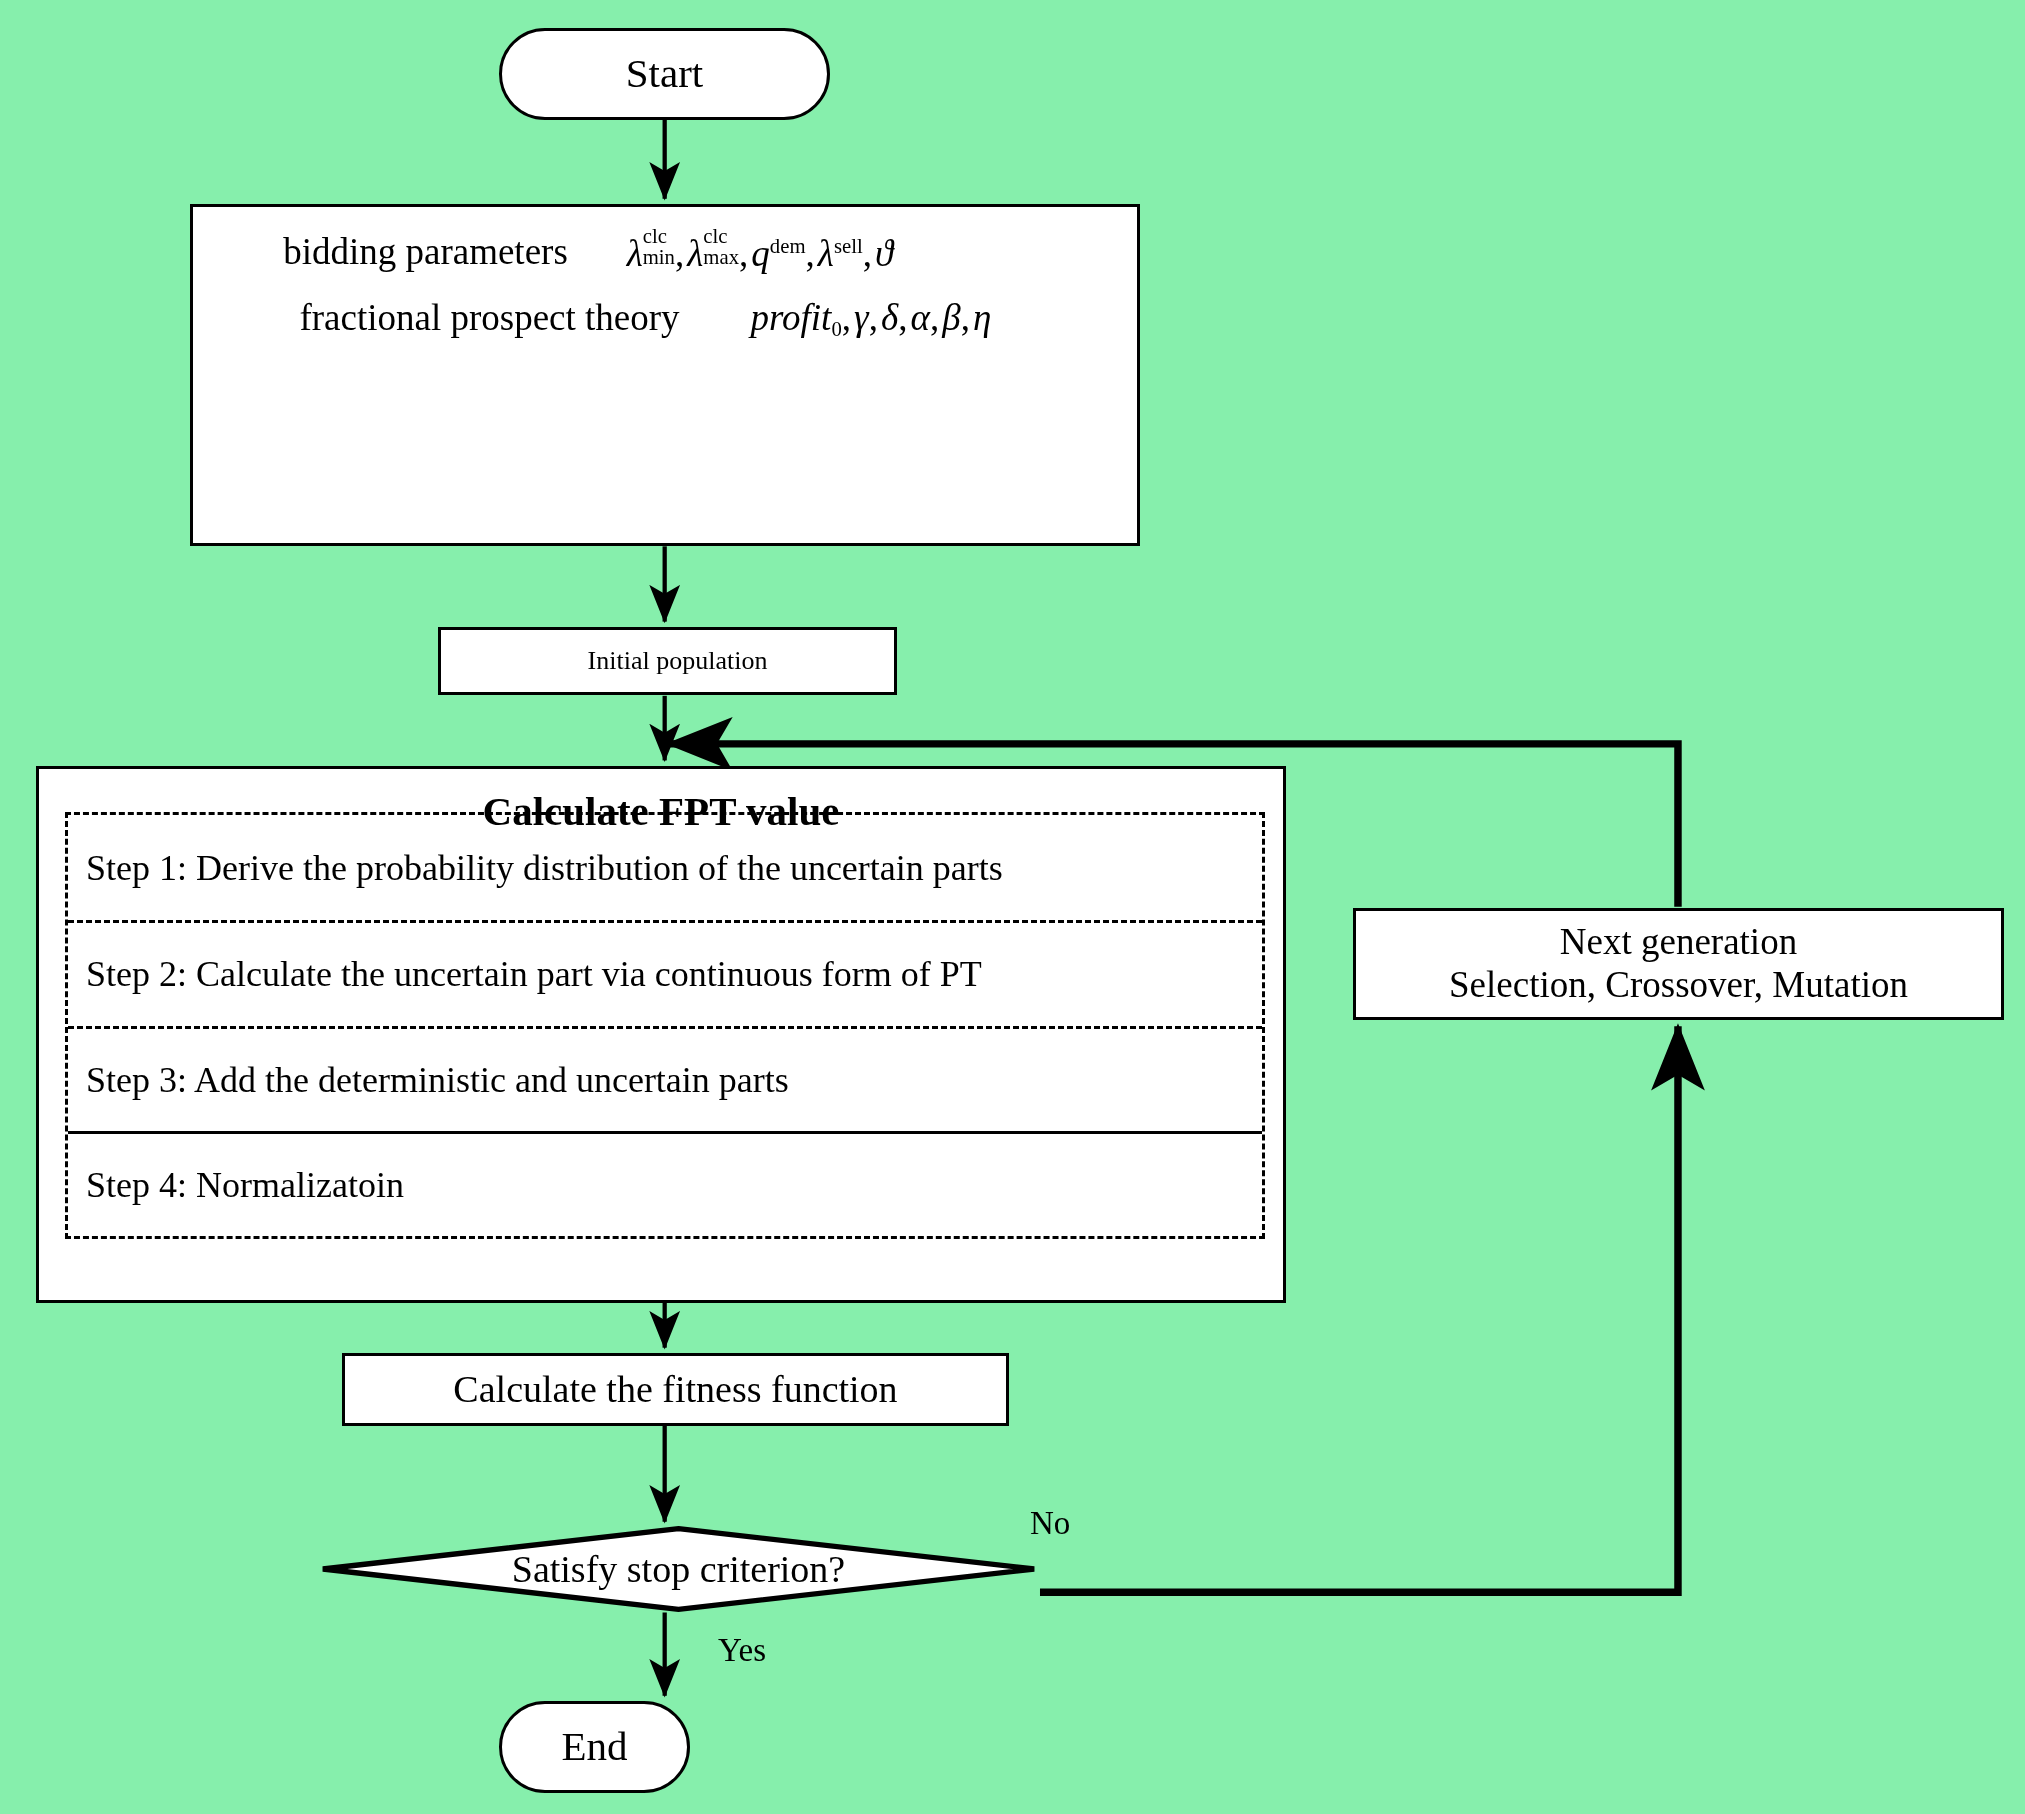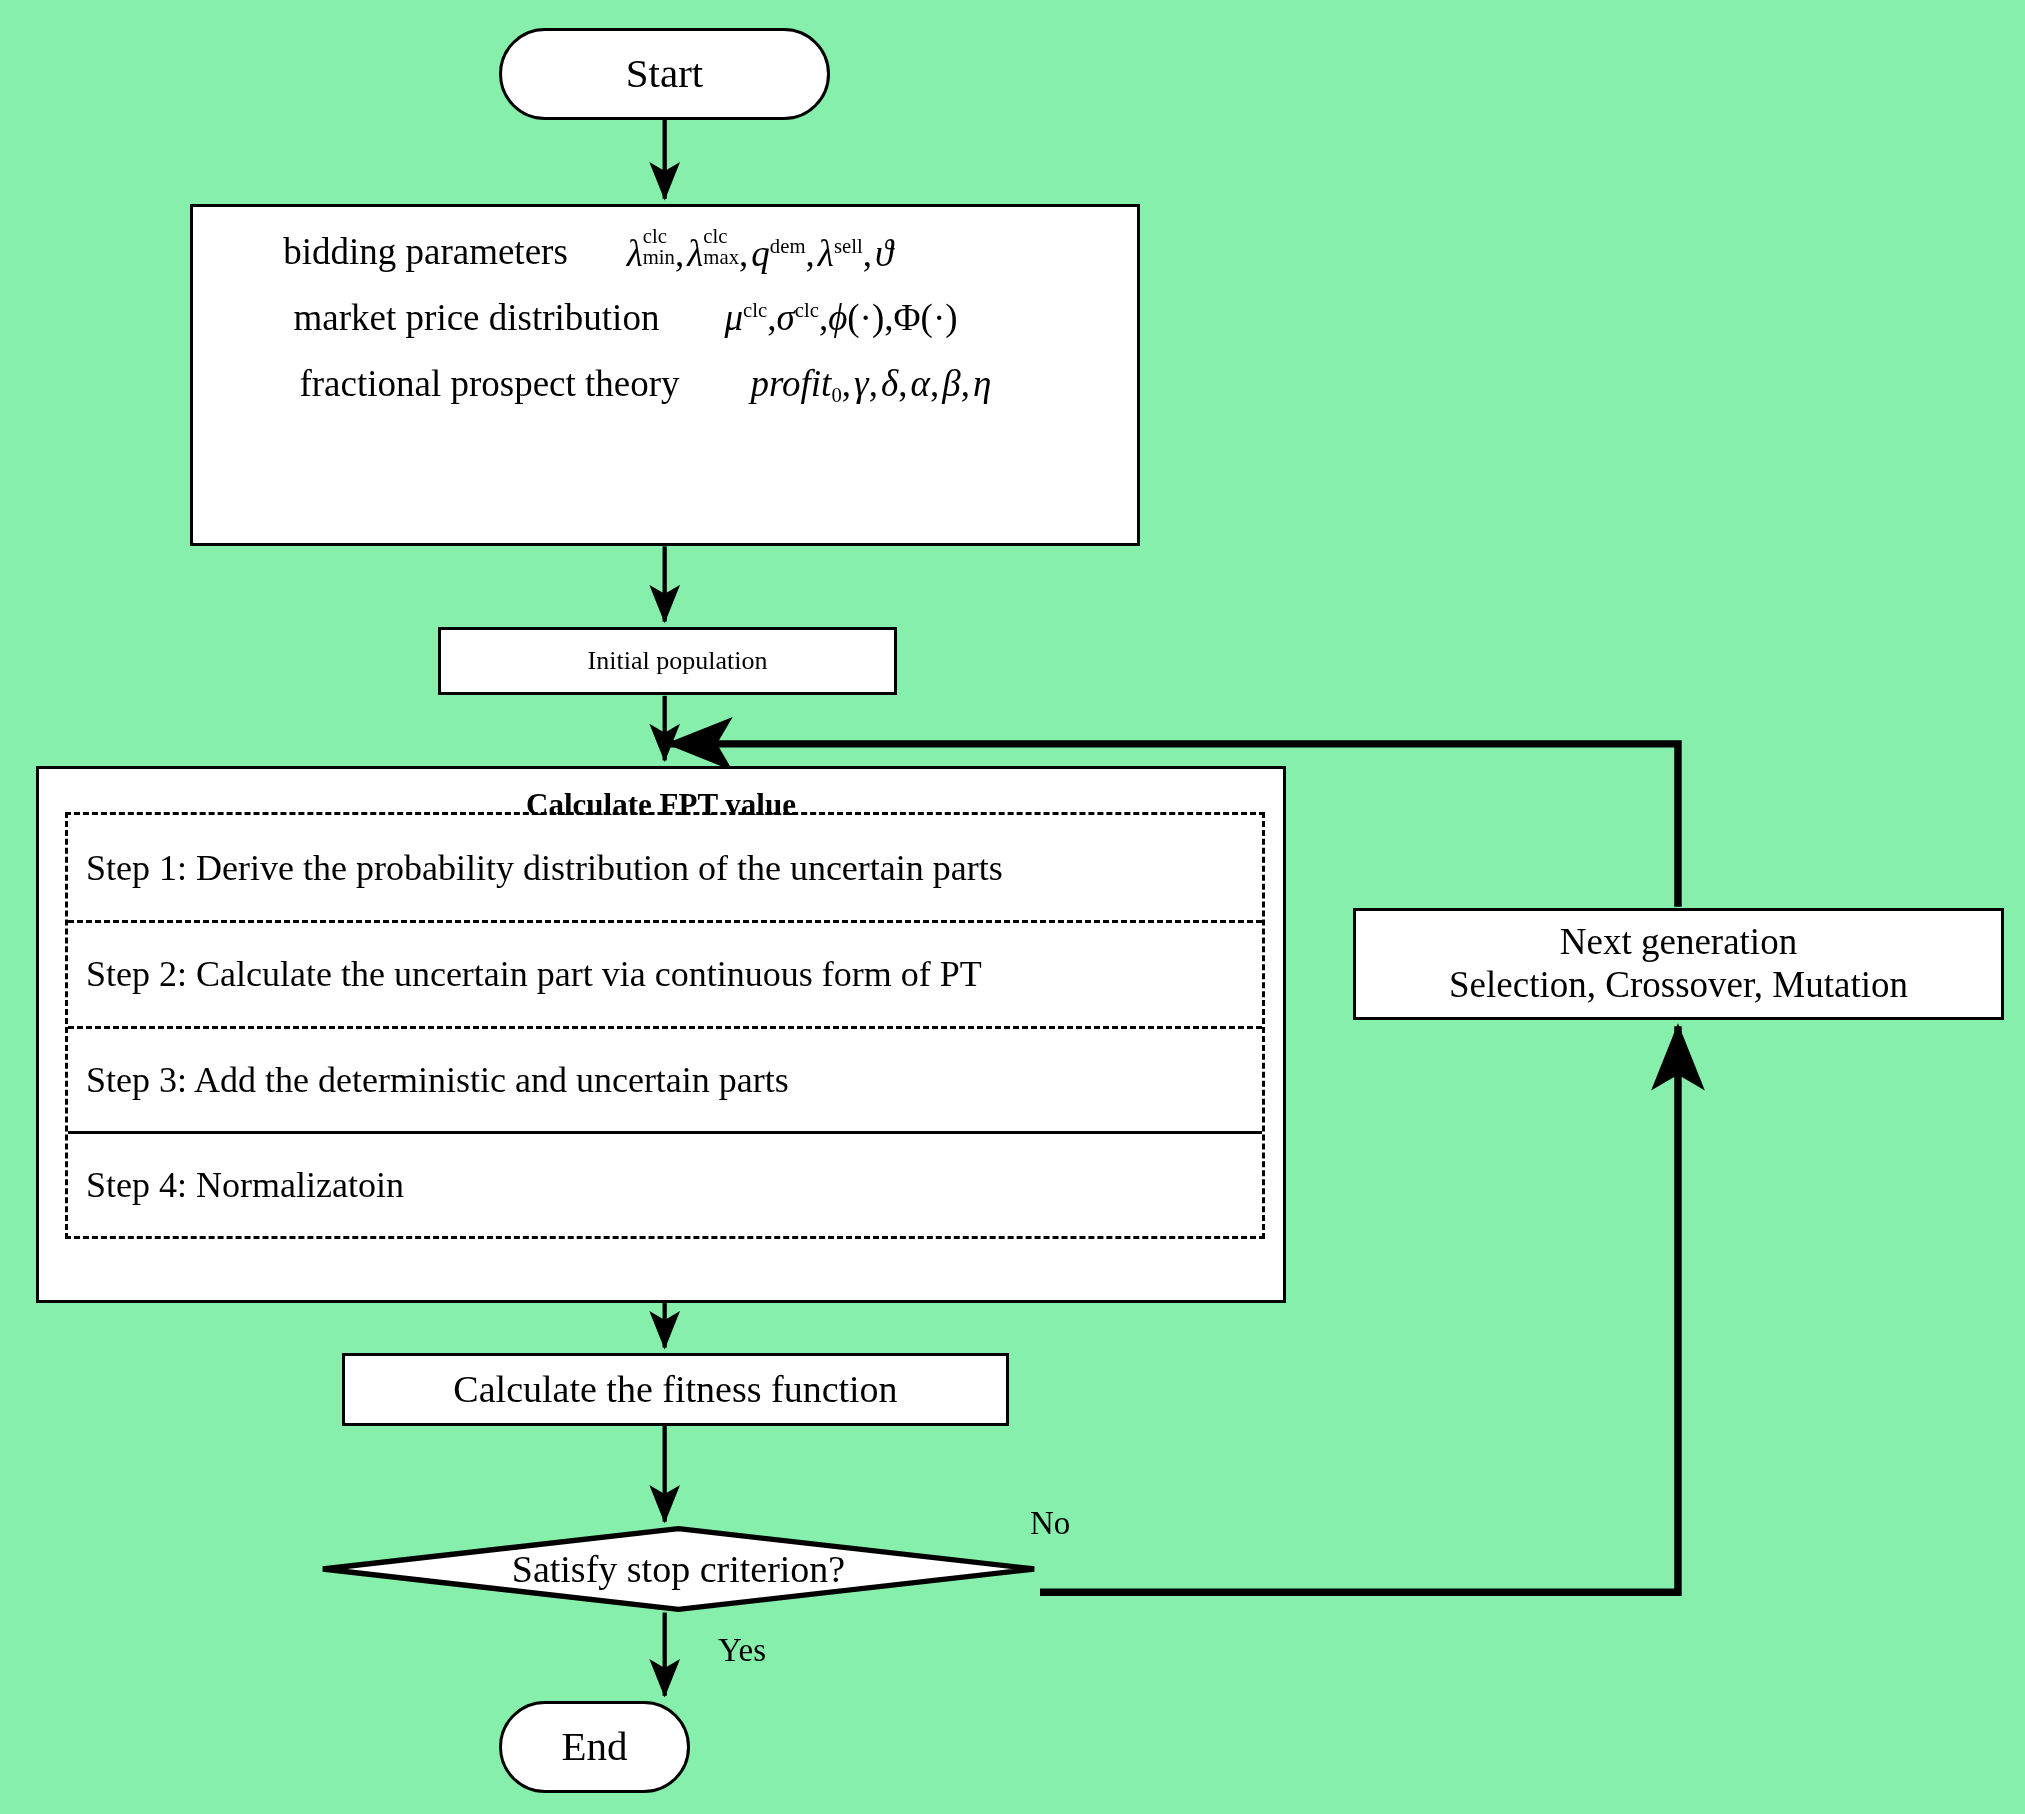--- a/index.html
+++ b/index.html
@@ -118,21 +118,21 @@
     padding-left: 20px;
   }
 
   
   #fpt-node {
     left: 36px; top: 766px; width: 1250px; height: 537px;
     display: block; padding: 0;
   }
   #fpt-title {
     font-weight: bold;
-    font-size: 31px;
+    font-size: 41px;
     margin-top: 18px;
   }
   #fpt-steps {
     position: absolute;
     left: 26px; top: 43px;
     width: 1200px; height: 427px;
     border: 3.7px dashed #000;
     box-sizing: border-box;
   }
   .step-row {
@@ -223,24 +223,20 @@
 
   <div class="node process" id="input-params-node">
 
     <div class="param-rows">
 
       <div class="param-row r1">
         <span class="param-name">bidding parameters</span>
         <span class="param-math"><span class="mi">λ</span><span class="supsub"><span class="up">clc</span><span class="dn">min</span></span><span class="mup">, </span><span class="mi">λ</span><span class="supsub"><span class="up">clc</span><span class="dn">max</span></span><span class="mup">, </span><span class="mi">q</span><sup class="sm">dem</sup><span class="mup">, </span><span class="mi">λ</span><sup class="sm">sell</sup><span class="mup">, </span><span class="mi">ϑ</span></span>
       </div>
 
-      <div class="param-row r2">
-        <span class="param-name">market price distribution</span>
-        <span class="param-math"><span class="mi">μ</span><sup class="sm">clc</sup><span class="mup">,</span><span class="mi">σ</span><sup class="sm">clc</sup><span class="mup">,</span><span class="mi">ϕ</span><span class="mup">(·)</span><span class="mup">,</span><span class="mup">Φ</span><span class="mup">(·)</span></span>
-      </div>
 
       <div class="param-row r3">
         <span class="param-name">fractional prospect theory</span>
         <span class="param-math"><span class="mi">profit</span><sub class="sm">0</sub><span class="mup">, </span><span class="mi">γ</span><span class="mup">, </span><span class="mi">δ</span><span class="mup">, </span><span class="mi">α</span><span class="mup">, </span><span class="mi">β</span><span class="mup">, </span><span class="mi">η</span></span>
       </div>
 
     </div>
   </div>
 
   <div class="node process" id="initial-population-node">

